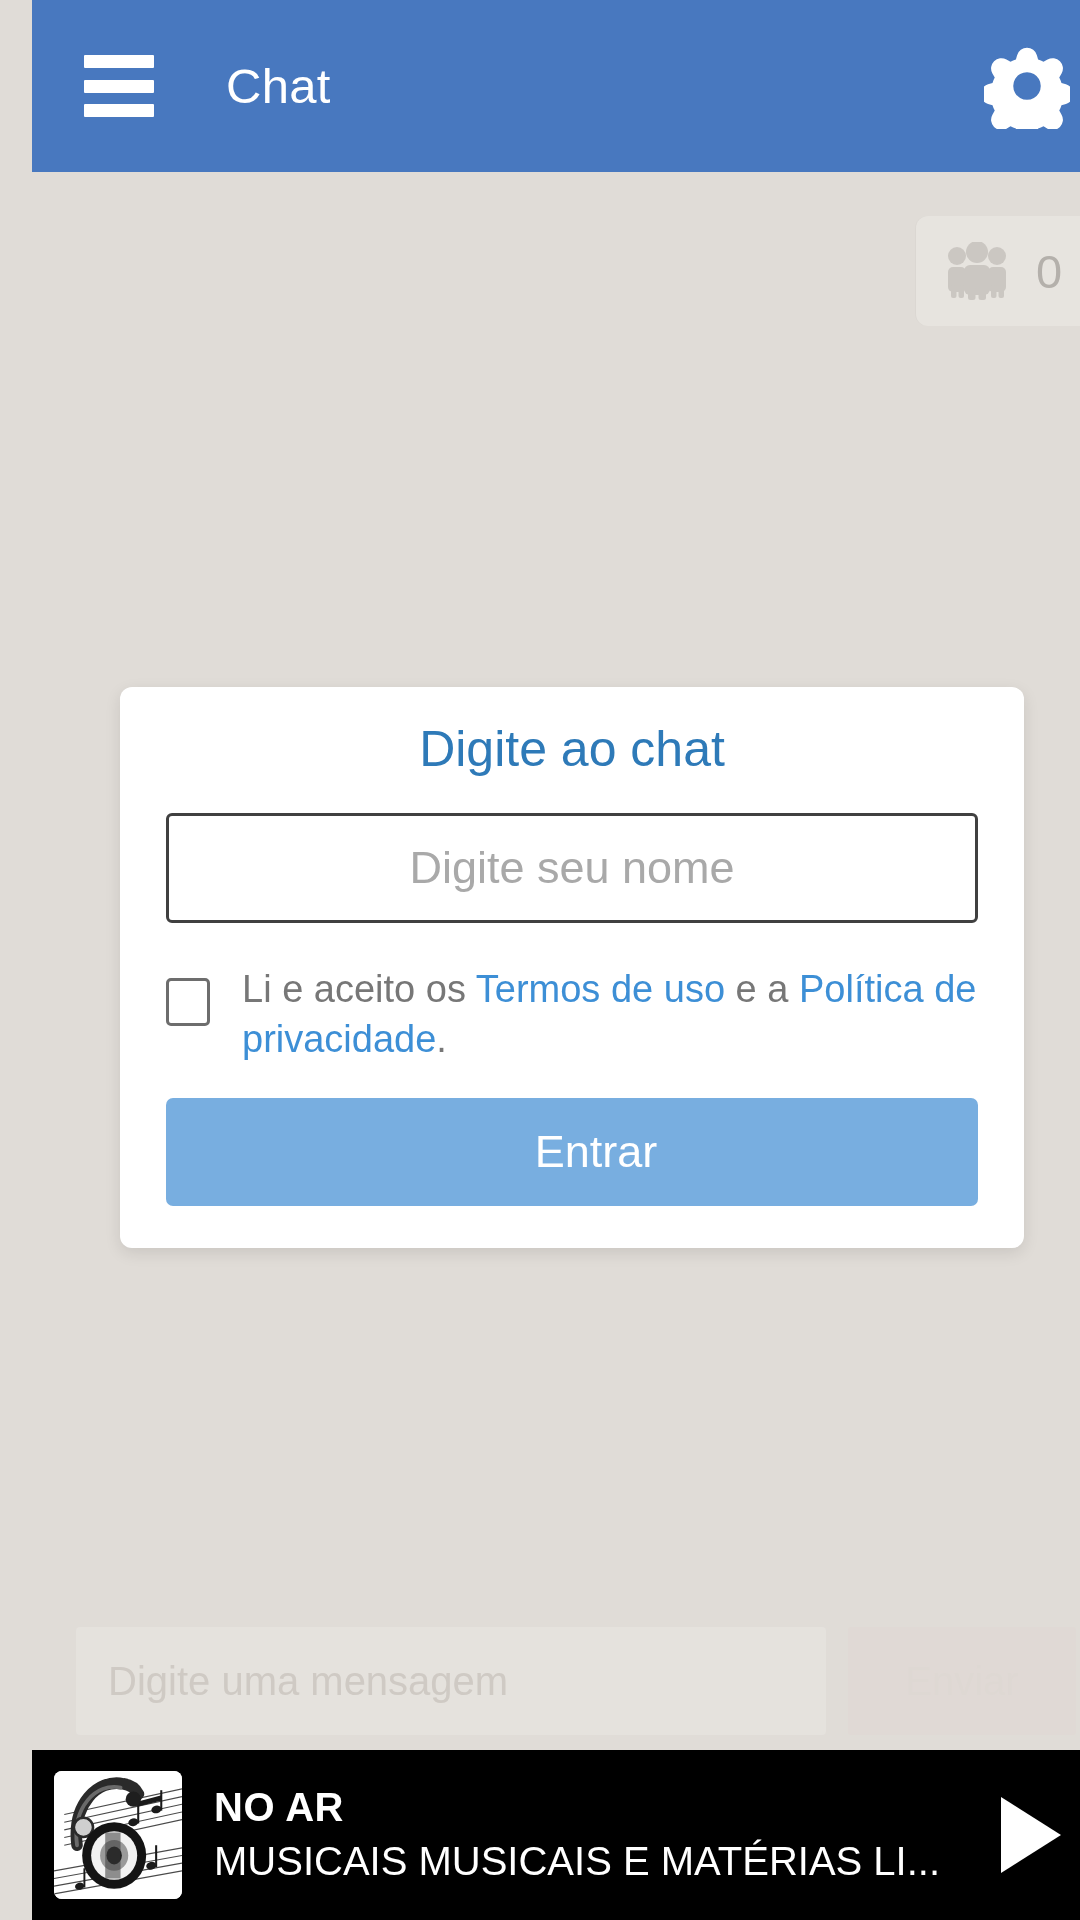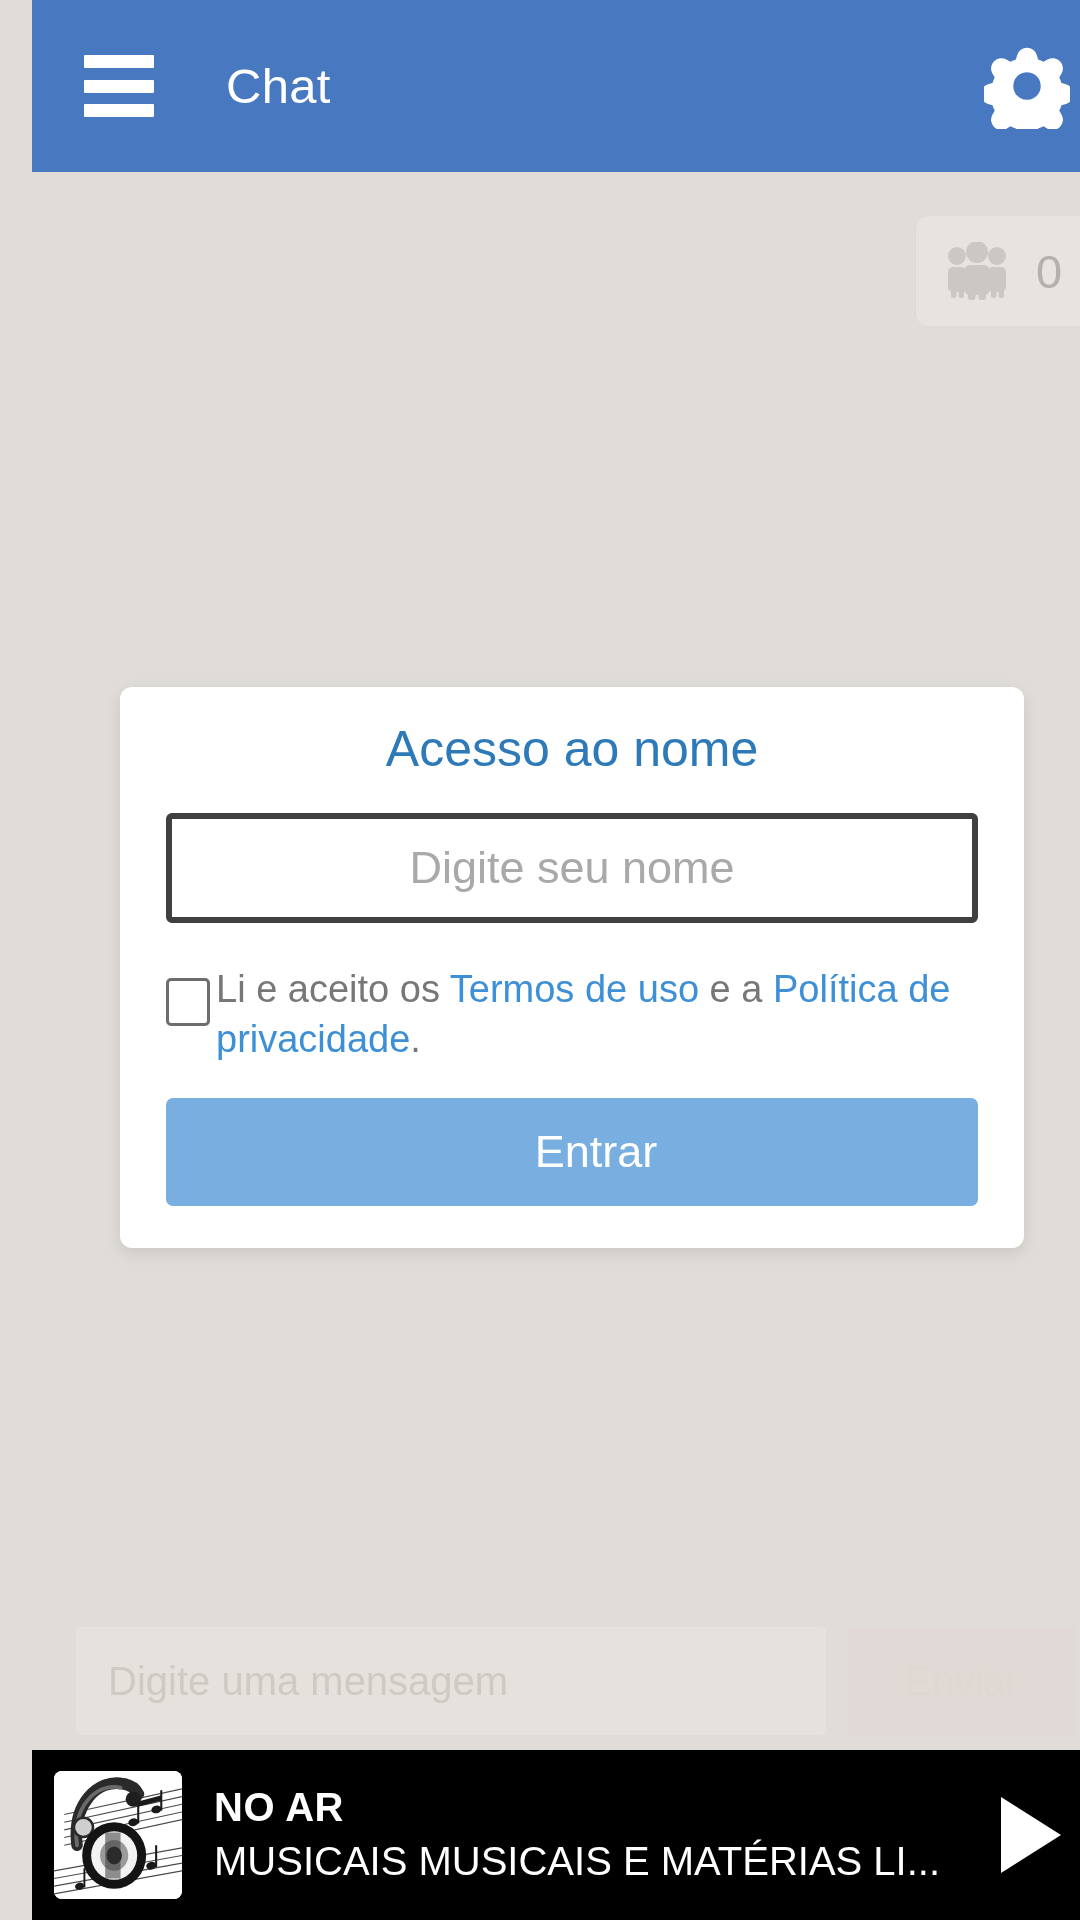--- a/index.html
+++ b/index.html
@@ -184,36 +184,36 @@
     font-size: 50px;
     font-weight: 400;
     line-height: 1.15;
     margin-bottom: 34px;
   }
 
   .name-input {
     display: block;
     width: 100%;
     height: 110px;
-    border: 6px solid #404040;
+    border: 3px solid #404040;
     border-radius: 6px;
     text-align: center;
     font-size: 45px;
     font-family: "Liberation Sans", "DejaVu Sans", sans-serif;
     color: #6b6b6b;
     outline: none;
     background: #fff;
   }
   .name-input::placeholder { color: #a9a9a9; }
 
   .terms-row {
     display: flex;
     align-items: flex-start;
     margin-top: 37px;
-    gap: 6px;
+    gap: 32px;
   }
 
   .terms-checkbox {
     flex: 0 0 auto;
     width: 44px;
     height: 48px;
     margin-top: 18px;
     border: 3px solid #6d6d6d;
     border-radius: 5px;
     background: #fff;
@@ -377,21 +377,21 @@
     </div>
 
     <div class="composer">
       <input class="composer-input" type="text" placeholder="Digite uma mensagem" style="">
       <button class="send-btn">Enviar</button>
     </div>
 
   </div>
 
   <div class="login-card">
-    <div class="login-title">Acesso ao nome</div>
+    <div class="login-title">Digite ao chat</div>
 
     <input class="name-input" type="text" placeholder="Digite seu nome" style="">
 
     <div class="terms-row">
       <input class="terms-checkbox" type="checkbox" style="">
       <div class="terms-text">
         <span>Li e aceito os </span><a href="#">Termos de uso</a><span> e a </span><a href="#">Política de privacidade</a><span>.</span>
       </div>
     </div>
 

